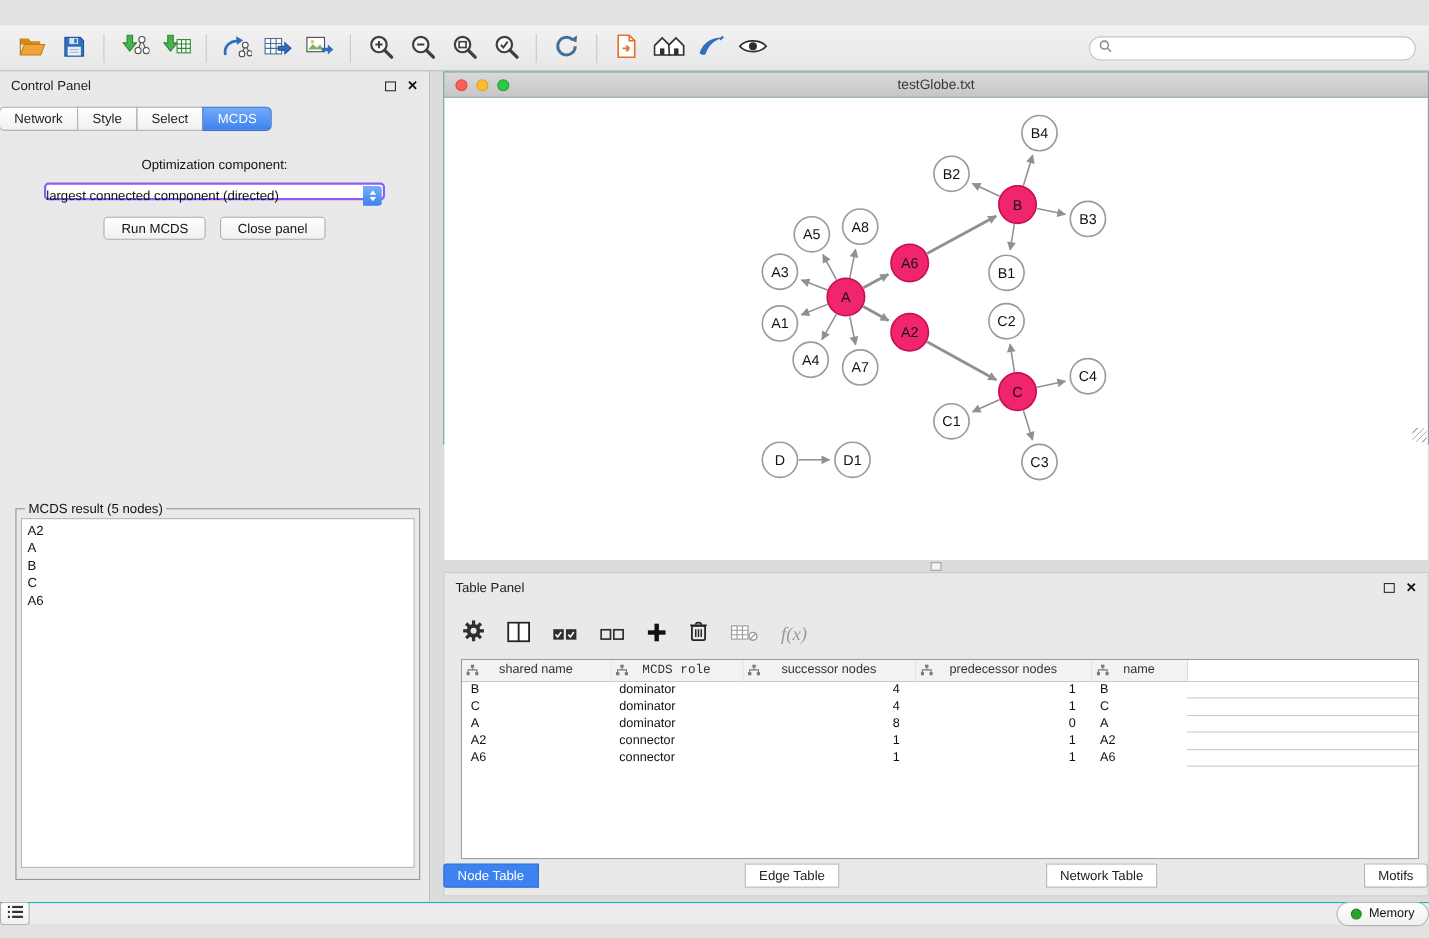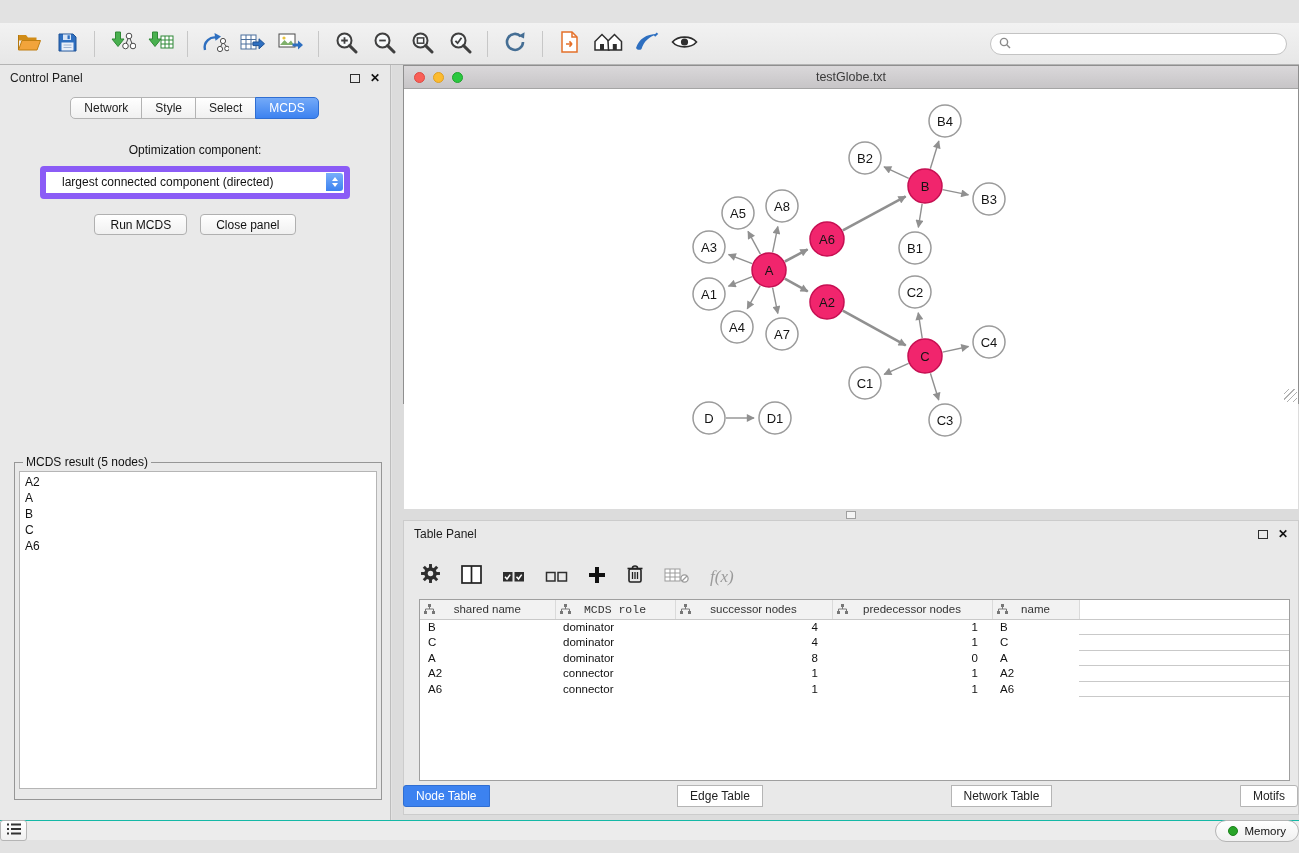--- a/index.html
+++ b/index.html
@@ -22,27 +22,27 @@
   .tsep{width:1px;height:26px;background:#c7c7c7;margin:0 8px}
   .search-wrap{margin-left:auto;margin-right:2px;display:flex;align-items:center;width:297px;height:22px;background:#fff;border:1px solid #c3c3c3;border-radius:11px;padding:0 8px;gap:5px}
   .search-input{border:none;outline:none;flex:1;font-size:12px;background:transparent;font-family:"Liberation Sans",sans-serif}
 
   
   .control-panel{position:absolute;left:0;top:65px;width:391px;height:755px;background:#e9e9e9;border-right:1px solid #bdbdbd}
   .panel-header{height:26px;display:flex;align-items:center;padding:0 10px;font-size:12px;color:#1d1d1d}
   .panel-header .ph-title{flex:1}
   .ph-float{width:10px;height:9px;border:1.5px solid #2e2e2e;margin-right:10px;background:transparent;cursor:pointer}
   .ph-close{font-size:12px;font-weight:bold;color:#111;cursor:pointer;line-height:1}
-  .cp-tabs{display:flex;justify-content:center;margin-top:6px}
+  .cp-tabs{display:flex;justify-content:flex-start;margin-top:6px}
   .cp-tab{font-size:12px;color:#222;background:linear-gradient(#ffffff,#f0f0f0);border:1px solid #b3b3b3;padding:3px 13px;margin-left:-1px;cursor:pointer}
   .cp-tab:first-child{border-radius:5px 0 0 5px}
   .cp-tab:last-child{border-radius:0 5px 5px 0}
   .cp-tab.active{background:linear-gradient(#74aaf8,#3c82f0);color:#fff;border-color:#2f6ed2}
   .opt-label{text-align:center;font-size:12px;margin-top:24px;color:#111}
-  .cp-dropdown{position:relative;width:310px;height:33px;margin:9px auto 0;background:#fff;border:6px solid #8b5cf6;border-radius:4px;font-size:12px;line-height:20px;padding-left:16px;color:#111;cursor:pointer}
+  .cp-dropdown{position:relative;width:310px;height:16px;margin:9px auto 0;background:#fff;border:2px solid #8b5cf6;border-radius:4px;font-size:12px;line-height:20px;padding-left:0;color:#111;cursor:pointer}
   .dd-stepper{position:absolute;right:1px;top:1px;width:17px;height:18px;border-radius:0 3px 3px 0;background:linear-gradient(#79aefa,#3c82f0);display:flex;flex-direction:column;align-items:center;justify-content:center;gap:2px}
   .dd-up{width:0;height:0;border-left:3.5px solid transparent;border-right:3.5px solid transparent;border-bottom:4px solid #fff}
   .dd-down{width:0;height:0;border-left:3.5px solid transparent;border-right:3.5px solid transparent;border-top:4px solid #fff}
   .cp-buttons{display:flex;justify-content:center;gap:13px;margin-top:15px}
   .cp-btn{font-size:12px;height:21px;padding:0 15px;background:linear-gradient(#ffffff,#f0f0f0);border:1px solid #b0b0b0;border-radius:4px;color:#111;cursor:pointer;font-family:"Liberation Sans",sans-serif}
   .result-fieldset{position:absolute;left:14px;top:390px;width:368px;height:345px;border:1px solid #969696;padding:2px 4px 4px;background:#e9e9e9}
   .result-fieldset legend{font-size:12px;margin-left:4px;padding:0 3px;color:#111}
   .result-list{width:100%;height:318px;background:#fff;border:1px solid #b5b5b5;overflow:auto;padding-top:2px}
   .result-item{font-size:12px;line-height:16px;padding-left:5px;color:#111;cursor:default}
 

